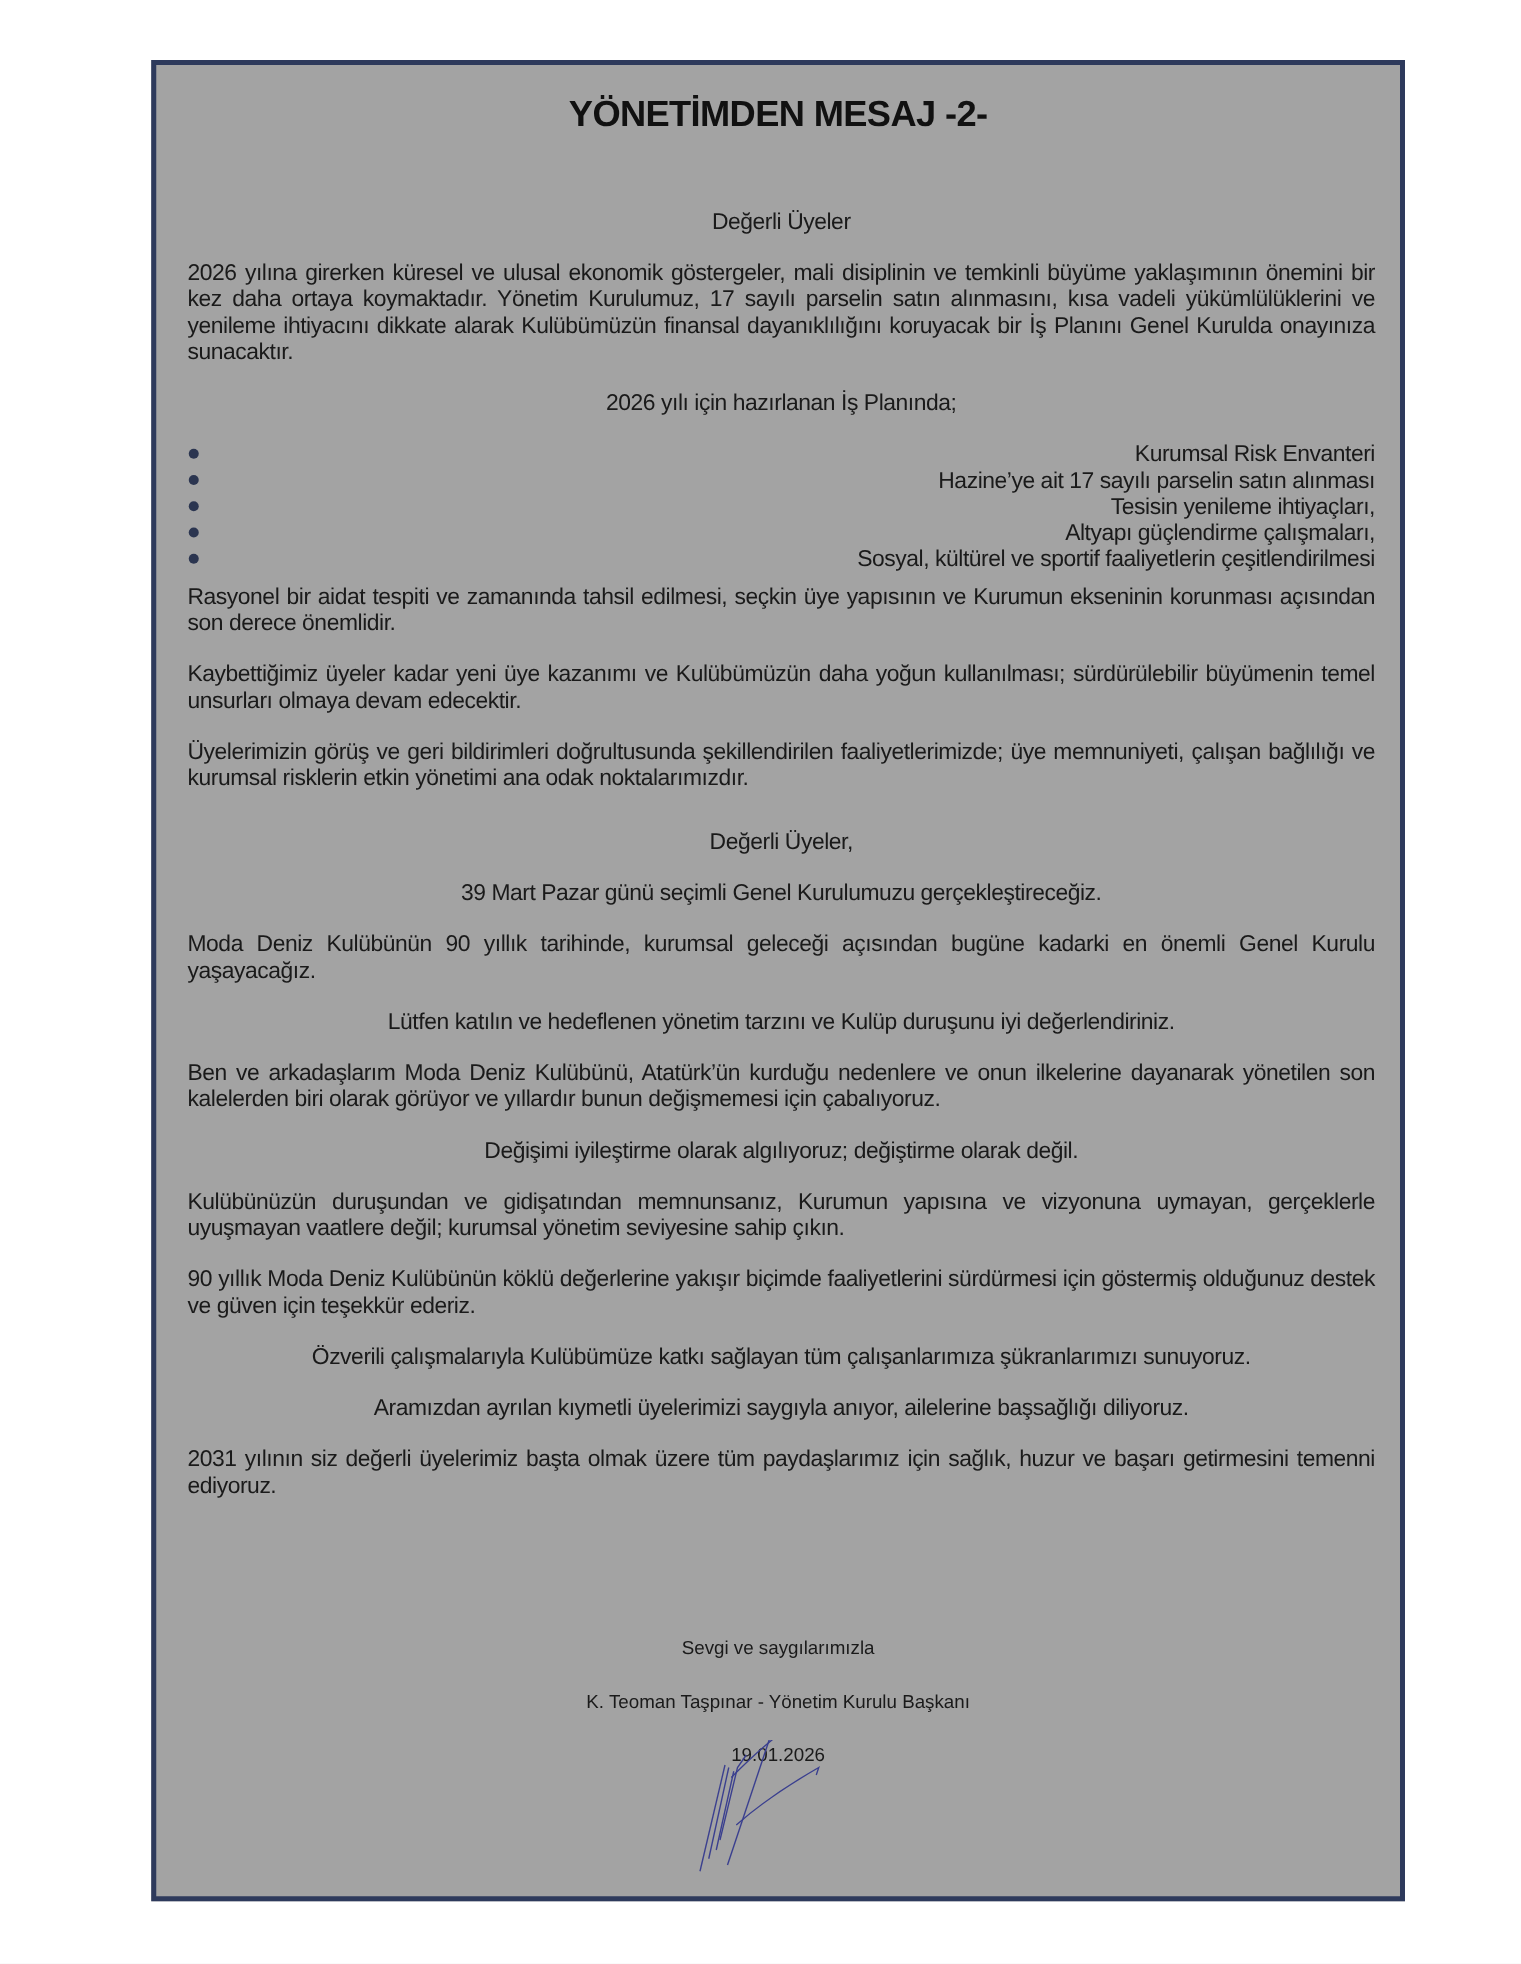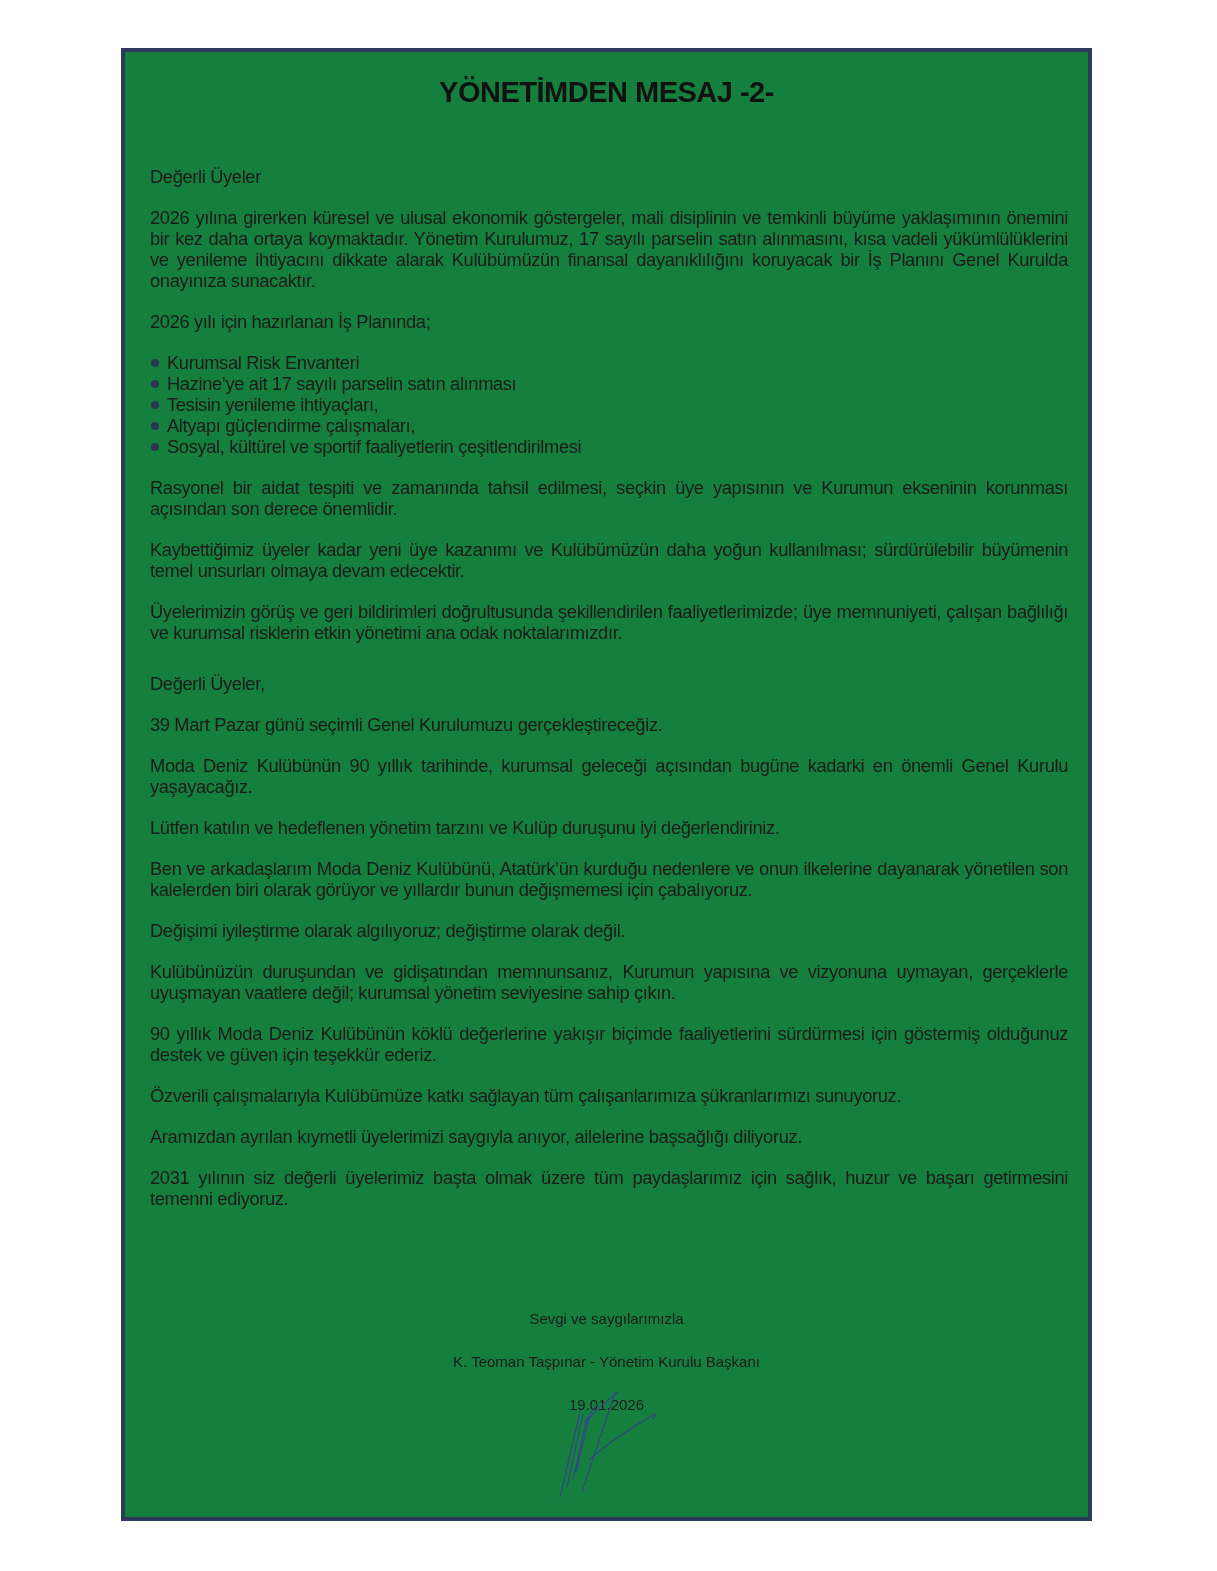--- a/index.html
+++ b/index.html
@@ -1,38 +1,39 @@
 <!DOCTYPE html>
 <html><head>
 <meta charset="utf-8">
 <style>
   html, body { margin: 0; padding: 0; background: #ffffff; }
   body { width: 1217px; height: 1571px; position: relative; overflow: hidden; }
   .frame {
     position: absolute; left: 121px; top: 48px;
     width: 963px; height: 1465px;
     border: 4px solid #2e3a5c;
-    background: #15803d;
+    background: #a3a3a3;
+    padding-left: 32px;
   }
   .title {
     position: absolute; left: 0; right: 0; top: 24px;
     text-align: center;
     font-family: "Liberation Sans", sans-serif;
     font-weight: bold; font-size: 29px; letter-spacing: -0.5px;
     color: #111;
   }
   .body {
     position: absolute; left: 25px; right: 20px; top: 114px;
     font-family: "Liberation Sans", sans-serif;
     font-size: 18.3px; line-height: 21px; color: #1a1a1a;
     letter-spacing: -0.35px;
   }
   .body p { margin: 0 0 20px 0; text-align: justify; }
-  .body p.left { text-align: left; }
-  .body ul { list-style: none; margin: 0 0 20px 0; padding: 0; }
+  .body p.left { text-align: center; }
+  .body ul { list-style: none; margin: 0 0 9px 0; padding: 0; text-align: right; }
   .body li { position: relative; padding-left: 17px; }
   .body li .bullet {
     position: absolute; left: 1px; top: 7px;
     width: 8px; height: 8px; border-radius: 50%;
     background: #2b3550;
   }
   .gap { height: 10px; }
   .closing {
     position: absolute; left: 0; right: 0; top: 1255px;
     text-align: center;

